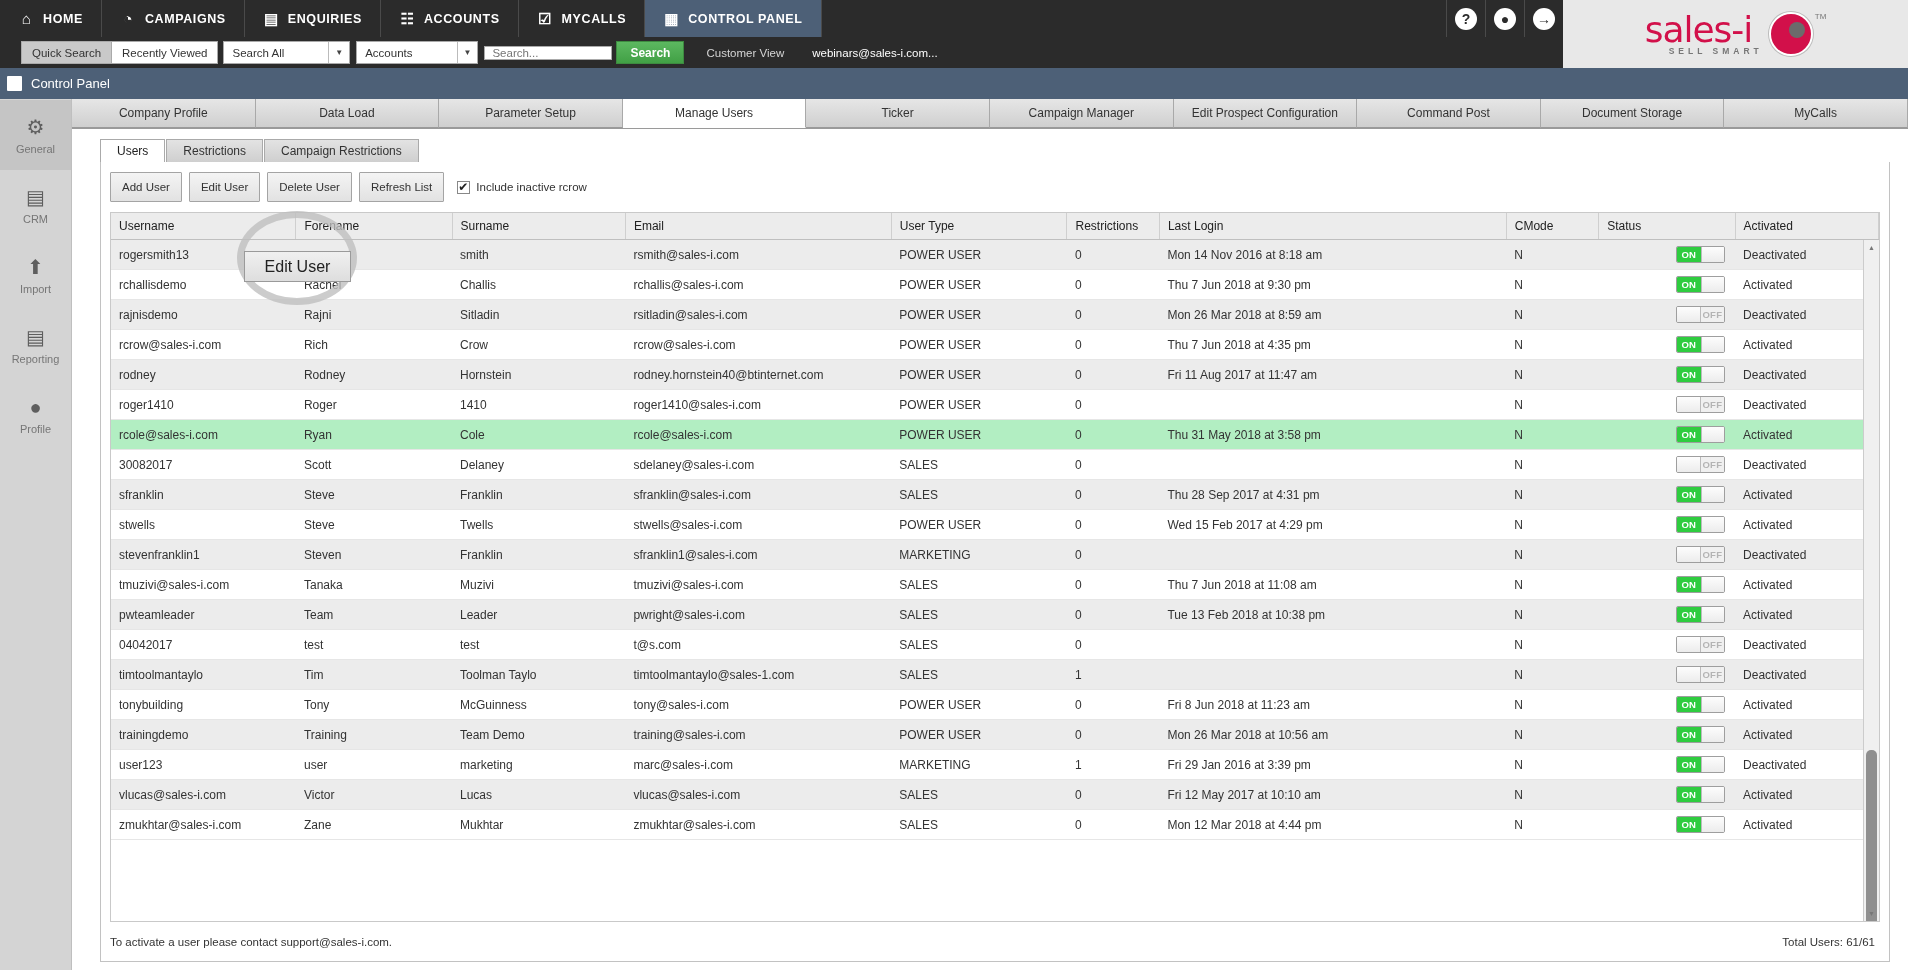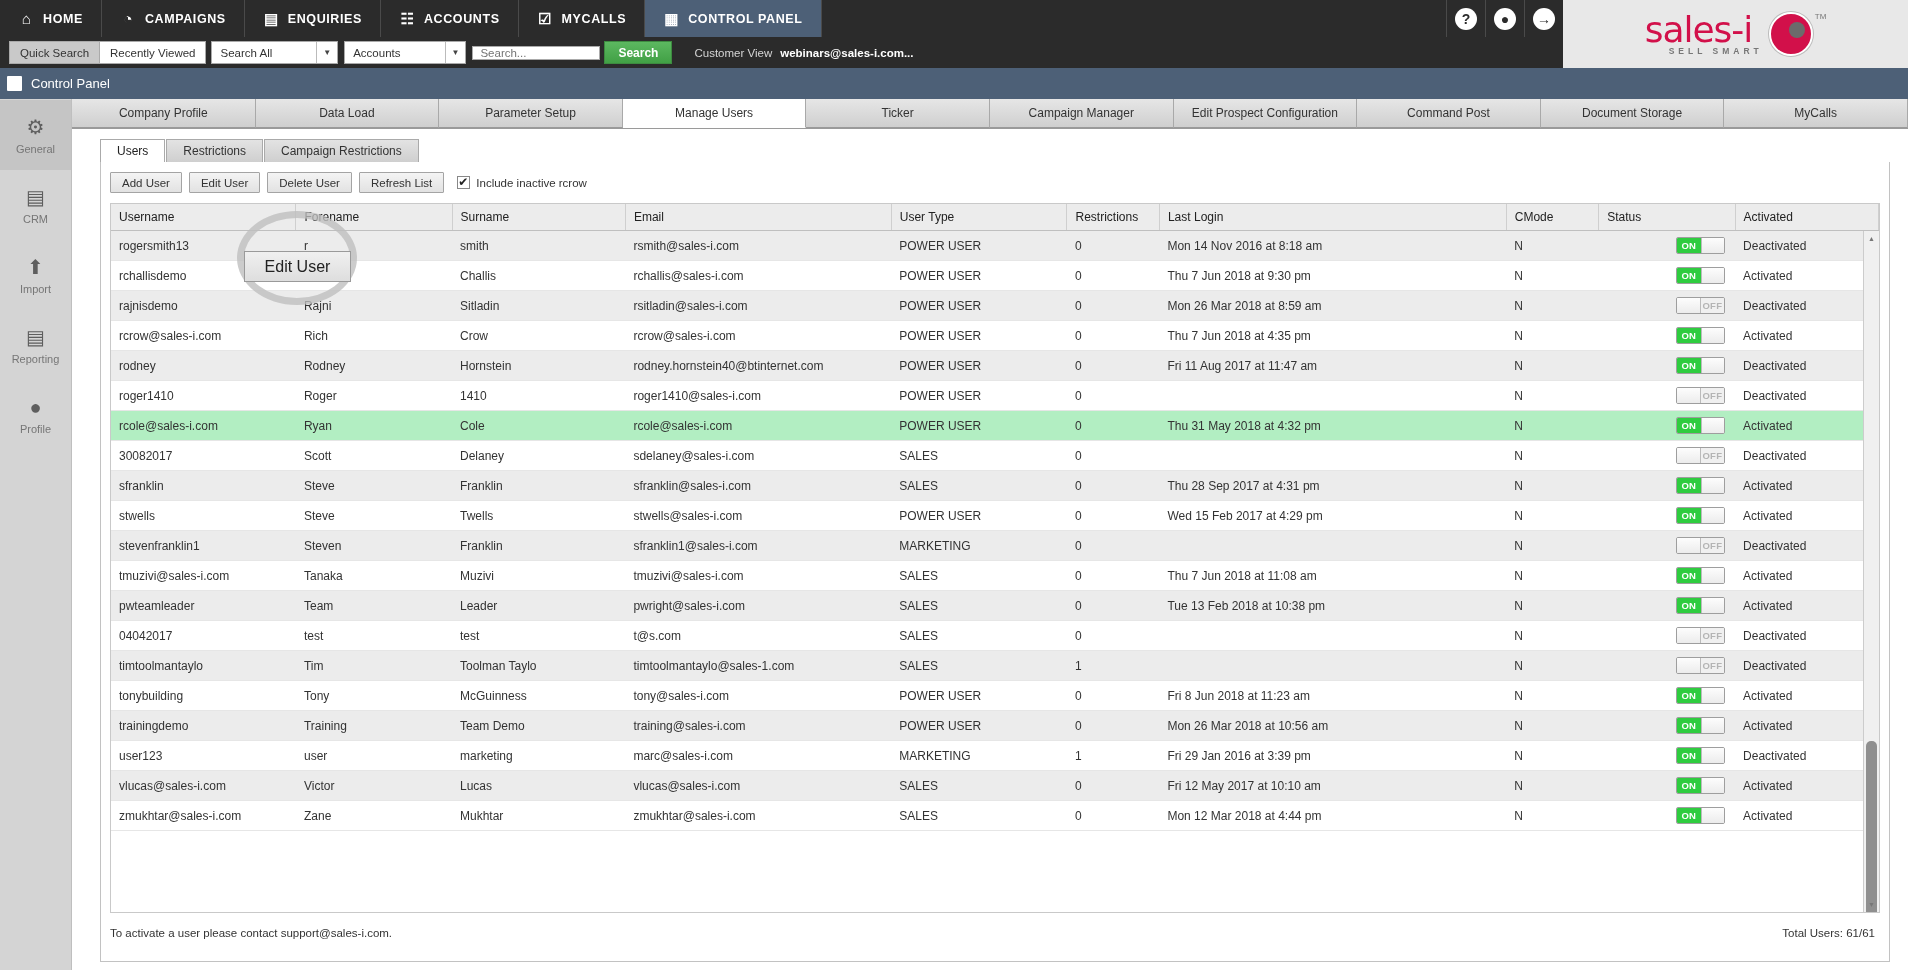--- a/index.html
+++ b/index.html
@@ -36,21 +36,21 @@
   .brandarea {
     width:345px; height:68px; background:#e8e8e8;
     display:flex; align-items:center; justify-content:center; gap:6px;
   }
   .brand-text { color:#d2104a; font-size:36px; font-weight:normal; letter-spacing:-1px; line-height:1; font-family:"DejaVu Sans", sans-serif;}
   .brand-sub { color:#777; font-size:8.5px; letter-spacing:4px; font-weight:bold; margin-top:-2px;padding-left:24px;}
   .brand-logo { width:44px; height:44px; border-radius:50%; background:#d2104a; position:relative; border:2px solid #fff; box-shadow:0 0 0 1px #bbb;}
   .brand-logo:after { content:''; position:absolute; width:16px; height:16px; border-radius:50%; background:#6b6b6b; top:8px; right:6px;}
 
   
-  .searchbar { height:31px; background:#2b2b2b; display:flex; align-items:center; padding-left:9px; }
+  .searchbar { height:31px; background:#2b2b2b; display:flex; align-items:center; padding-left:21px; }
   .sb-tab {
     height:23px; background:#ddd; border:1px solid #aaa; display:flex; align-items:center;
     padding:0 10px; font-size:11.5px; color:#333; cursor:pointer; margin-right:-1px;
   }
   .sb-tab.sel { background:#c9c9c9; }
   .sb-tab.white { background:#fff; }
   .sb-select {
     height:23px; background:#fff; border:1px solid #aaa; display:flex; align-items:center;
     font-size:11.5px; color:#333; cursor:pointer; margin-left:6px;gap:36px;
   }
@@ -59,21 +59,21 @@
   .sb-input {
     height:14px; width:128px; background:#fff; border:1px solid #aaa; margin-left:6px;
     font-size:11.5px; color:#999; padding:0 7px; outline:none; font-family:"Liberation Sans", sans-serif;
   }
   .sb-go {
     height:23px; background:linear-gradient(180deg,#5cb860,#41a045); border:1px solid #3d8b40;
     color:#fff; font-size:12px; font-weight:bold; padding:0 13px; display:flex; align-items:center;
     cursor:pointer; margin-left:4px;
   }
   .sb-cust { color:#d5d5d5; font-size:11.5px; margin-left:22px; cursor:pointer; }
-  .sb-acct { color:#ffffff; font-size:11.5px; font-weight:bold; margin-left:8px; }
+  .sb-acct { color:#ffffff; font-size:11.5px; font-weight:normal; margin-left:28px; }
 
   
   .pagebar { height:31px; background:#4d6077; display:flex; align-items:center; gap:9px; padding-left:7px; }
   .pagebar .title { color:#fff; font-size:13px; }
   .cp-glyph { width:15px; height:15px; background:#fff; border-radius:1px; position:relative; }
 
   
   .layout { display:flex; height:871px; }
 
   .sidebar { width:72px; background:#d4d4d4; border-right:1px solid #bfbfbf; padding-top:1px; }
@@ -105,21 +105,21 @@
     background:linear-gradient(180deg,#e3e3e3,#cfcfcf); border:1px solid #aaa; border-bottom:none;
     font-size:12px; color:#333; cursor:pointer; margin-right:1px;
   }
   .stab.active { background:#fff; color:#222; }
 
   
   .panel { margin:0 18px 0 28px; background:#fff; border:1px solid #c2c2c2; border-top:none; height:800px; position:relative; }
 
   .toolbar { display:flex; align-items:center; gap:7px; padding:10px 0 10px 9px; }
   .btn {
-    height:21px; padding:0 11px; display:flex; align-items:center;
+    height:30px; padding:0 11px; display:flex; align-items:center;
     background:linear-gradient(180deg,#f4f4f4,#e2e2e2); border:1px solid #a4a4a4;
     font-size:11.5px; color:#333; cursor:pointer; border-radius:1px;
   }
   .chk-wrap { display:flex; align-items:center; gap:6px; margin-left:6px; cursor:pointer; }
   .chkbox { width:13px; height:13px; border:1px solid #888; background:#fff; position:relative; }
   .chkbox:after { content:'\2714'; position:absolute; left:0px; top:-2px; font-size:12px; color:#222; }
   .chk-lbl { font-size:11.5px; color:#333; }
 
   
   .tablewrap { margin:0 9px; border:1px solid #c9c9c9; height:710px; position:relative; overflow:hidden; background:#fff; }
@@ -473,21 +473,21 @@
                 </td>
                 <td>Deactivated</td>
               </tr>
               <tr class="sel">
                 <td>rcole@sales-i.com</td>
                 <td>Ryan</td>
                 <td>Cole</td>
                 <td>rcole@sales-i.com</td>
                 <td>POWER USER</td>
                 <td>0</td>
-                <td>Thu 31 May 2018 at 4:32 pm</td>
+                <td>Thu 31 May 2018 at 3:58 pm</td>
                 <td>N</td>
                 <td>
                   <div class="status-cell">
                     <div class="toggle on">
                       <span class="seg a">ON</span>
                       <span class="seg b">OFF</span>
                     </div>
                   </div>
                 </td>
                 <td>Activated</td>

